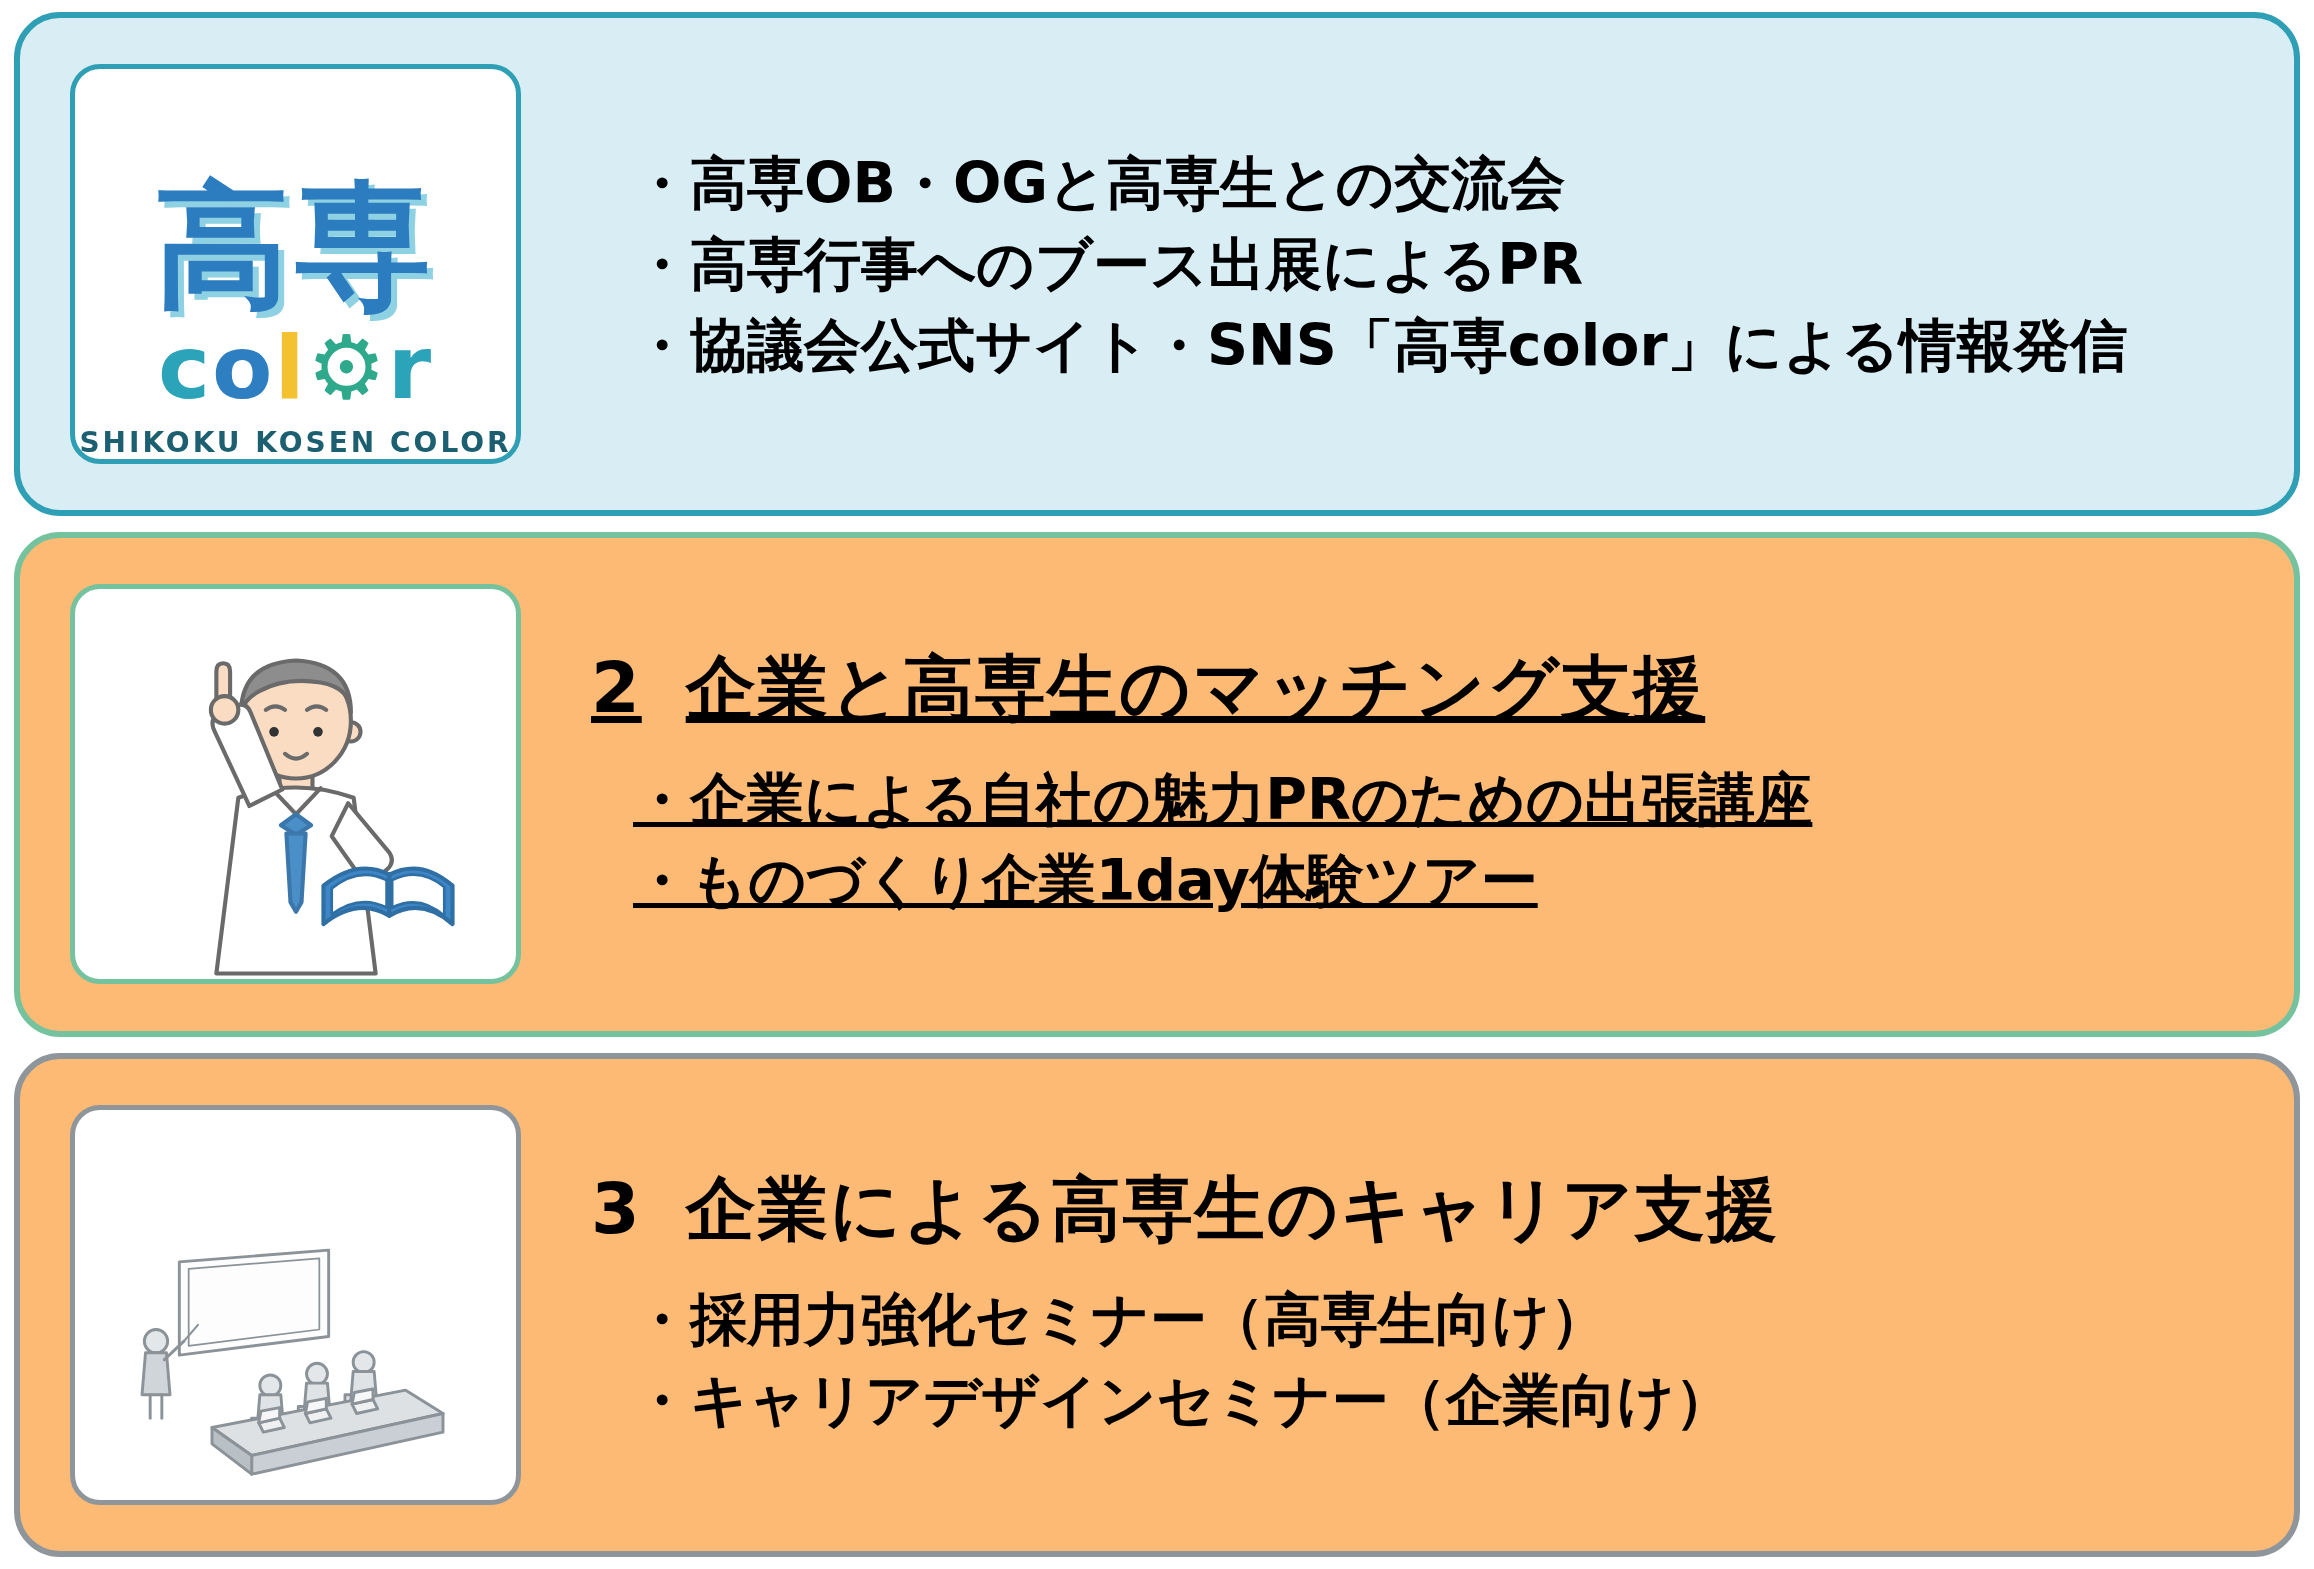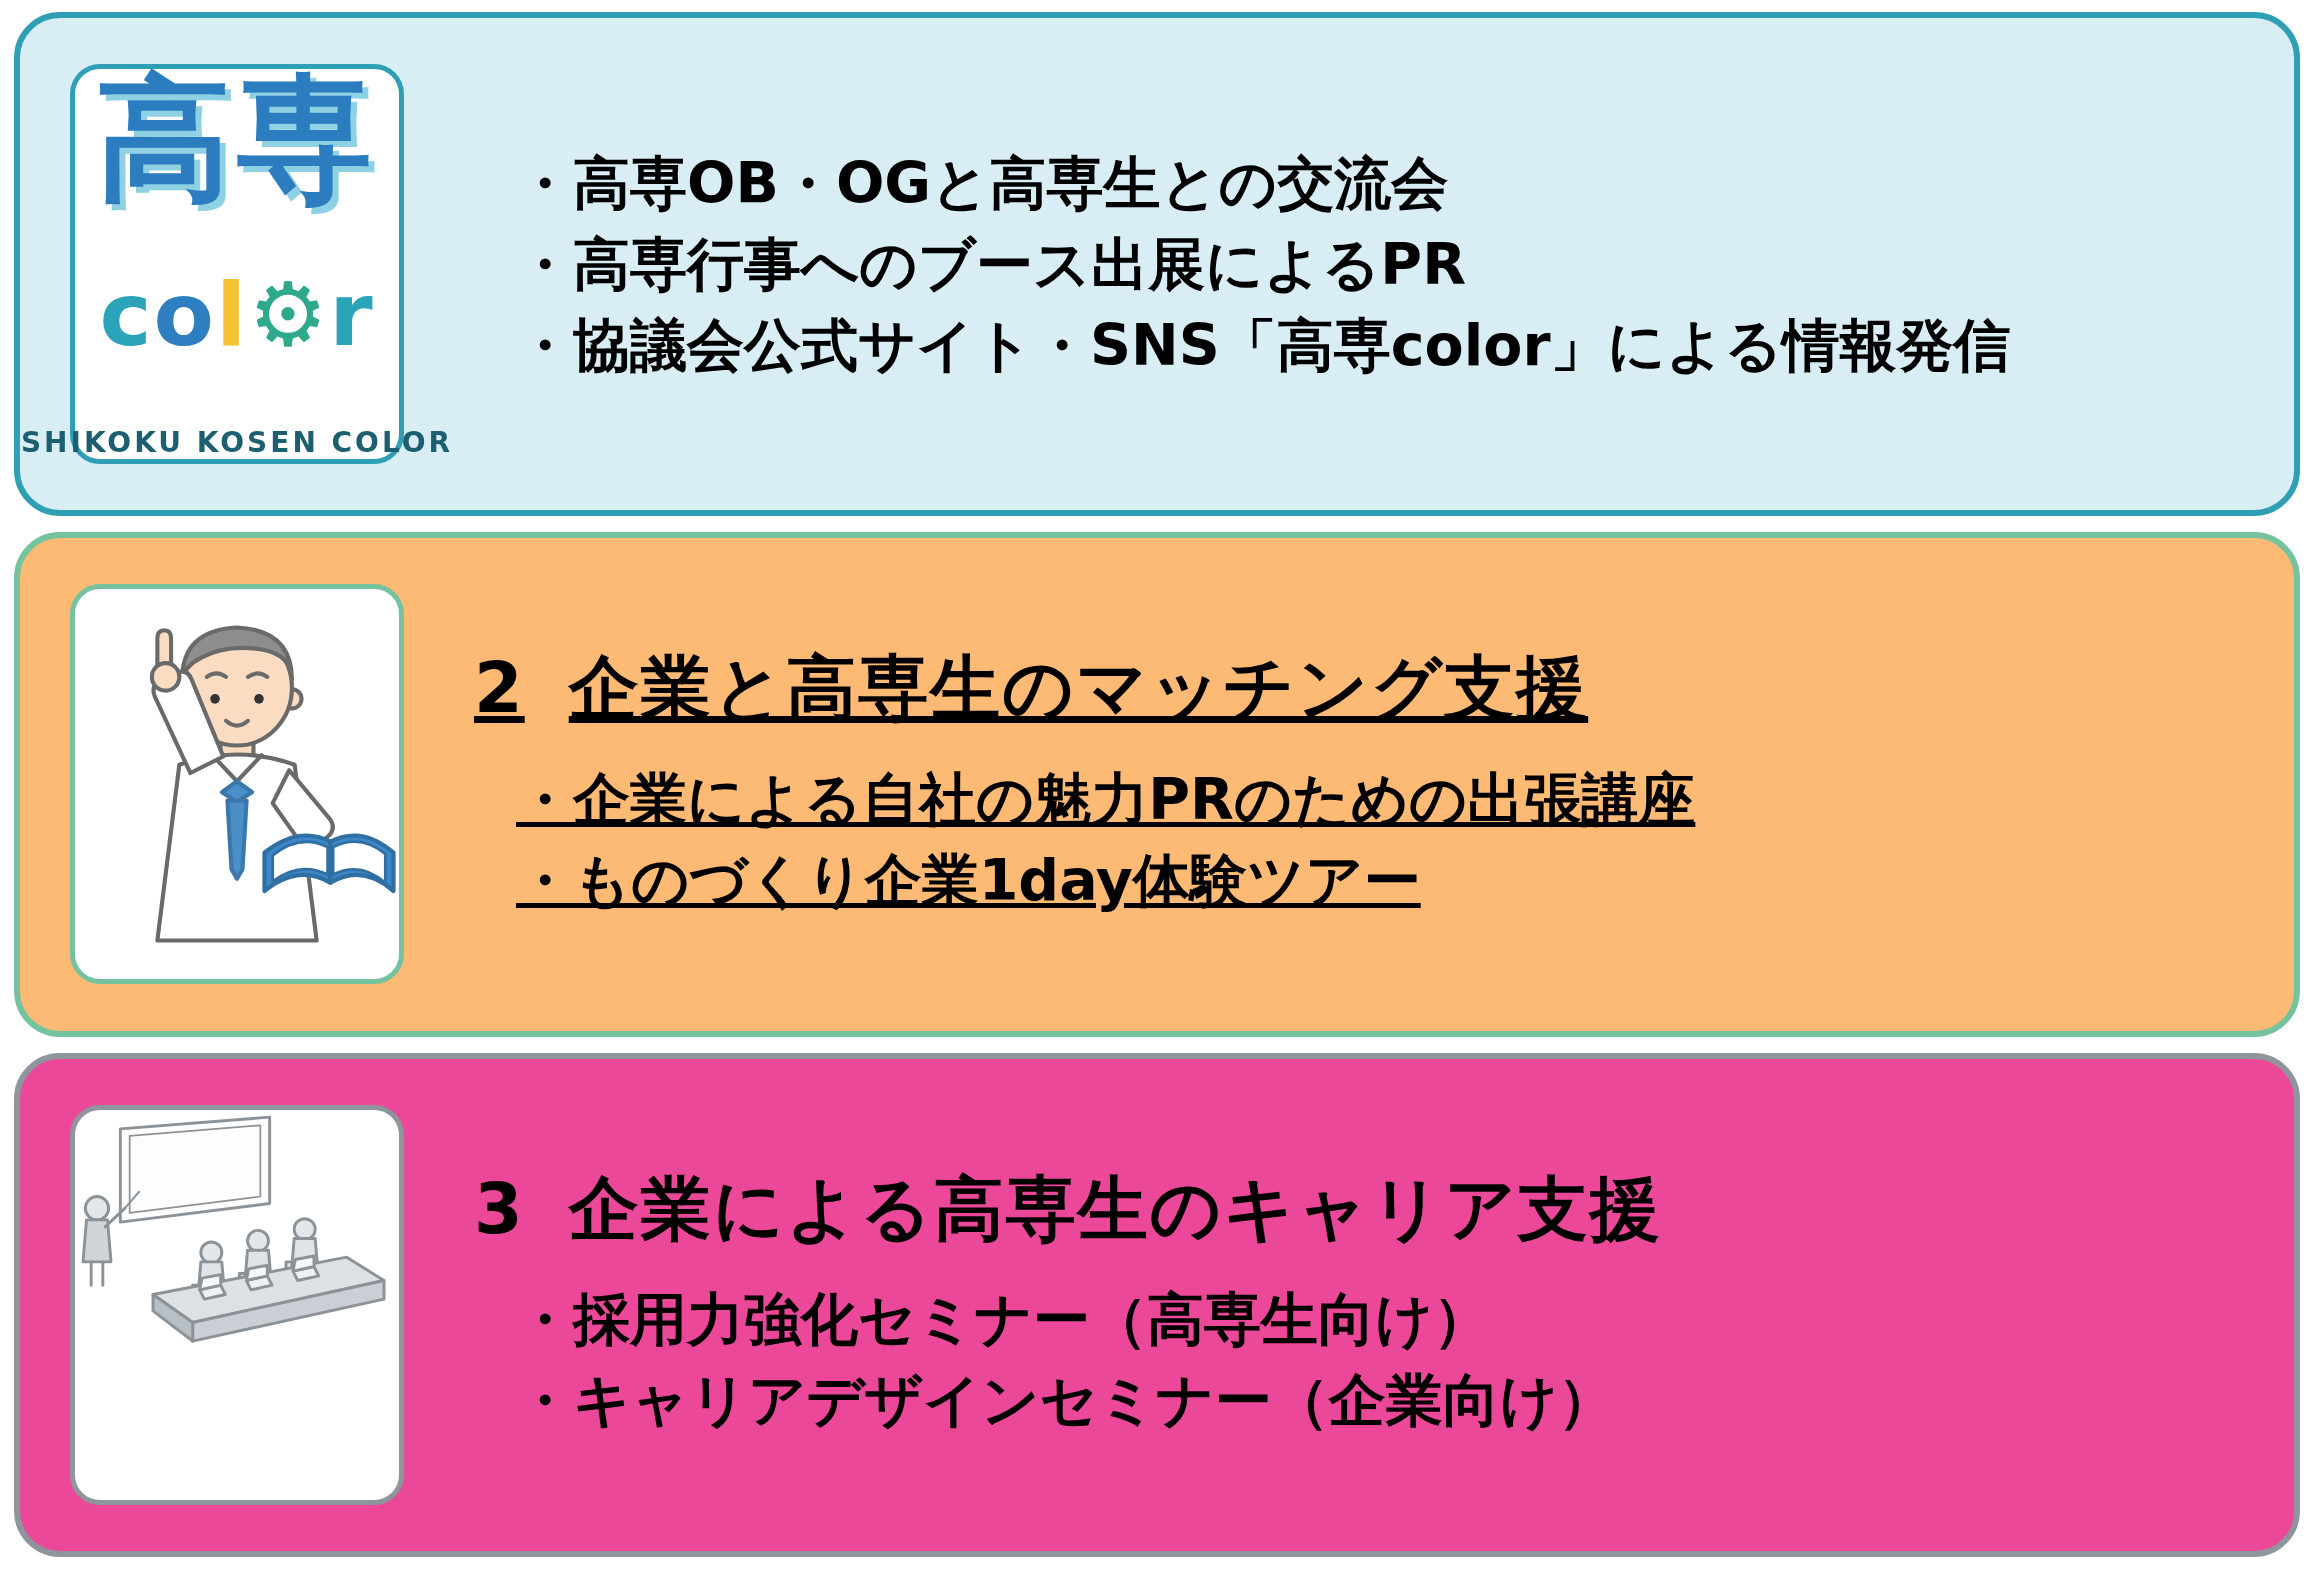--- a/index.html
+++ b/index.html
@@ -23,30 +23,30 @@
     flex: 1;
     border: 6px solid #999;
     border-radius: 46px;
     background: #eee;
     display: flex;
     align-items: center;
     padding: 24px 50px;
     overflow: hidden;
   }
   .icon-box {
-    width: 334px;
+    width: 451px;
     height: 400px;
     background: #ffffff;
     border: 5px solid #999;
     border-radius: 30px;
     flex-shrink: 0;
     display: flex;
     flex-direction: column;
     align-items: center;
-    justify-content: space-between;
+    justify-content: flex-end;
   }
   .content {
     margin-left: 70px;
     flex: 1;
     min-width: 0;
   }
   .title {
     margin: 0 0 30px 0;
     font-size: 70px;
     font-weight: bold;
@@ -167,21 +167,21 @@
       <h2 class="title">
         <span class="num">2</span><span>企業と高専生のマッチング支援</span>
       </h2>
       <ul class="bullets">
         <li>・企業による自社の魅力PRのための出張講座</li>
         <li>・ものづくり企業1day体験ツアー</li>
       </ul>
     </div>
   </section>
 
-  <section class="card" style="background-color: #ec4899; border-color: rgb(142, 149, 155);">
+  <section class="card" style="background-color: #fdba74; border-color: rgb(142, 149, 155);">
     <div class="icon-box" style="border-color: rgb(142, 149, 155);">
       <svg viewBox="0 0 300 220" width="350" height="257" aria-hidden="true">
         <g stroke="#8b9298" stroke-width="2.5" stroke-linejoin="round" stroke-linecap="round">
 
           <polygon points="50,16 178,6 178,80 50,96" fill="#fdfdfd"></polygon>
           <polygon points="58,22 170,13 170,74 58,88" fill="none" stroke-width="1.5"></polygon>
 
           <circle cx="30" cy="84" r="10" fill="#e3e7ea"></circle>
           <path d="M21 94 L39 94 L42 130 L18 130 Z" fill="#cfd5d9"></path>
           <line x1="37" y1="100" x2="54" y2="84"></line>

